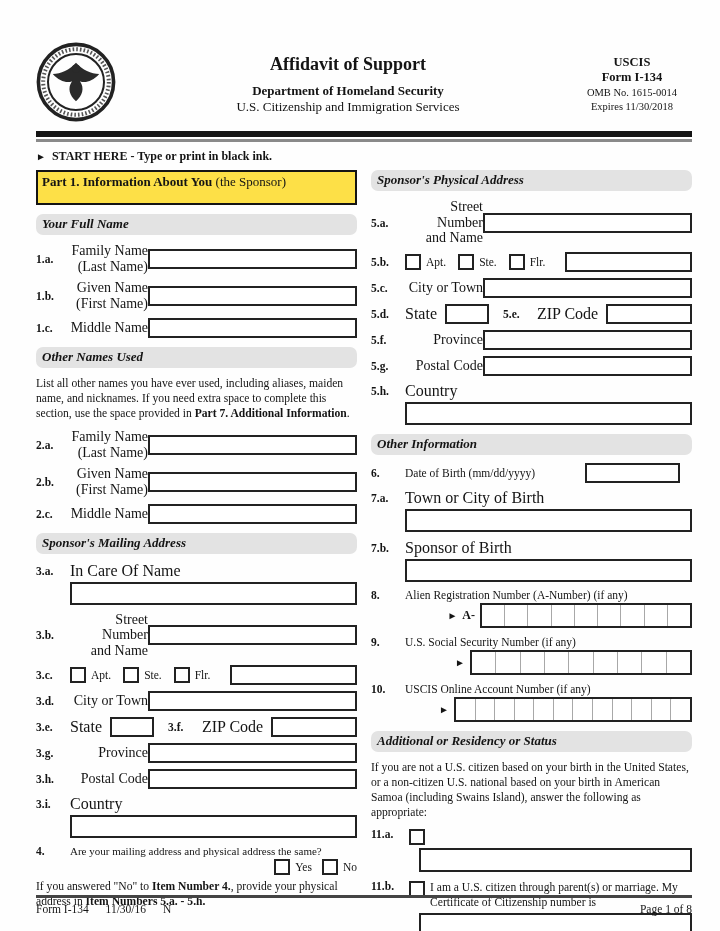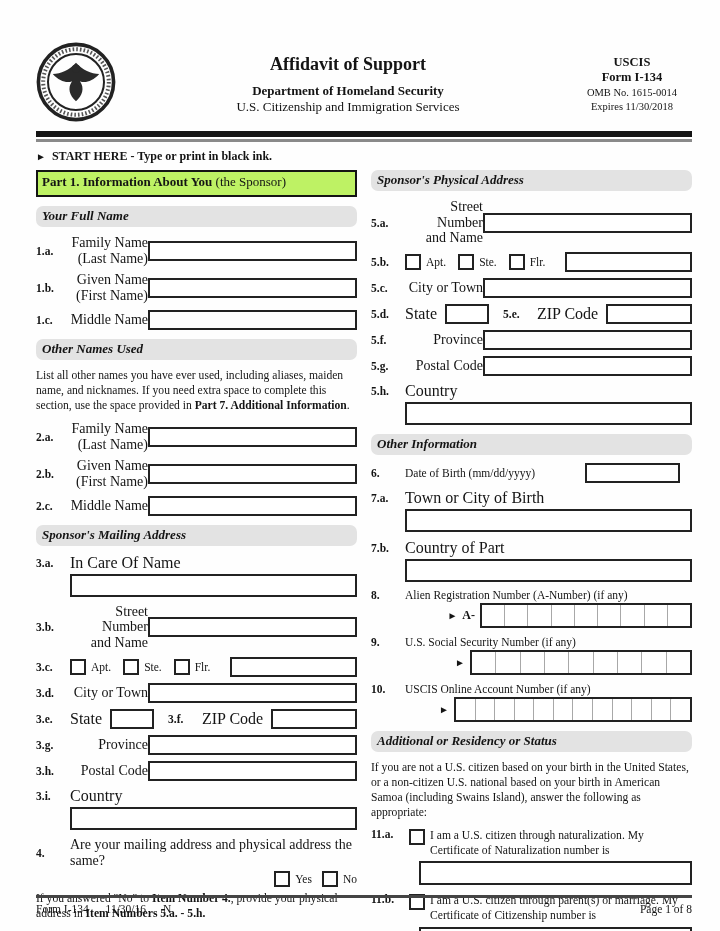--- a/index.html
+++ b/index.html
@@ -18,21 +18,21 @@
   .forminfo{width:120px;flex:none;text-align:center;padding-left:4px;}
   .f1{font-weight:bold;font-size:12.5px;line-height:1.25;}
   .f2{font-size:10.5px;line-height:1.3;}
   .bar-black{height:6px;background:#141414;margin-top:5px;}
   .bar-gray{height:3px;background:#8a8a8a;margin-top:2px;}
   .start-here{font-weight:bold;font-size:12px;margin:7px 0 6px;display:flex;align-items:center;gap:6px;}
   .arrow{font-size:10px;line-height:1;}
   
   .cols{display:flex;gap:14px;}
   .col{flex:1;min-width:0;}
-  .part1{border:2px solid #141414;background:#bef264;font-size:13px;padding:2px 4px 5px;margin-bottom:9px;}
+  .part1{border:2px solid #141414;background:#fde047;font-size:13px;padding:2px 4px 13px;margin-bottom:9px;}
   .part1 .b{font-weight:bold;}
   .secbar{background:#e3e3e3;font-weight:bold;font-style:italic;font-size:13px;padding:2px 6px 3px;margin:9px 0 8px;border-radius:7px;}
   .secbar:first-child{margin-top:0;}
   .row{display:flex;align-items:center;margin-bottom:6px;}
   .row.tight{margin-bottom:2px;}
   .num{font-weight:bold;width:34px;flex:none;font-size:11.5px;}
   .num.wide{width:38px;}
   .lbl{width:78px;flex:none;font-size:14px;line-height:1.12;text-align:right;}
   .slbl{margin-right:8px;font-size:16px;}
   .input{border:2px solid #222;background:#fff;height:20px;box-sizing:border-box;}
@@ -215,21 +215,21 @@
       </div>
 
       <div class="row tight">
         <span class="num">3.i.</span>
         <span class="slbl">Country</span>
       </div>
       <div class="input below"></div>
 
       <div class="row q-row">
         <span class="num">4.</span>
-        <span style="font-size:14px">Are your mailing address and physical address the same?</span>
+        <span style="font-size:11px">Are your mailing address and physical address the same?</span>
       </div>
       <div class="yesno">
         <span class="cb"></span>
         <span class="cbl">Yes</span>
         <span class="cb"></span>
         <span class="cbl" style="margin-right:0">No</span>
       </div>
 
       <p class="para"><span>If you answered "No" to </span><b>Item Number 4.</b><span>, provide your physical address in </span><b>Item Numbers 5.a. - 5.h.</b></p>
     </div>
@@ -300,21 +300,21 @@
       </div>
 
       <div class="row tight">
         <span class="num">7.a.</span>
         <span class="slbl">Town or City of Birth</span>
       </div>
       <div class="input below"></div>
 
       <div class="row tight">
         <span class="num">7.b.</span>
-        <span class="slbl">Country of Part</span>
+        <span class="slbl">Sponsor of Birth</span>
       </div>
       <div class="input below"></div>
 
       <div class="row tight">
         <span class="num">8.</span>
         <span class="grow" style="font-size:11.5px">Alien Registration Number (A-Number) (if any)</span>
       </div>
       <div class="gridrow">
         <span class="arrow">►</span>
         <span class="pfx">A-</span>
@@ -372,21 +372,20 @@
           </div>
       </div>
 
       <div class="secbar">Additional or Residency or Status</div>
 
       <p class="para">If you are not a U.S. citizen based on your birth in the United States, or a non-citizen U.S. national based on your birth in American Samoa (including Swains Island), answer the following as appropriate:</p>
 
       <div class="cit">
         <span class="num wide">11.a.</span>
         <span class="cb"></span>
-        <span class="cittext">I am a U.S. citizen through naturalization.  My Certificate of Naturalization number is</span>
       </div>
       <div class="input below50"></div>
 
       <div class="cit">
         <span class="num wide">11.b.</span>
         <span class="cb"></span>
         <span class="cittext">I am a U.S. citizen through parent(s) or marriage. My Certificate of Citizenship number is</span>
       </div>
       <div class="input below50"></div>
     </div>

